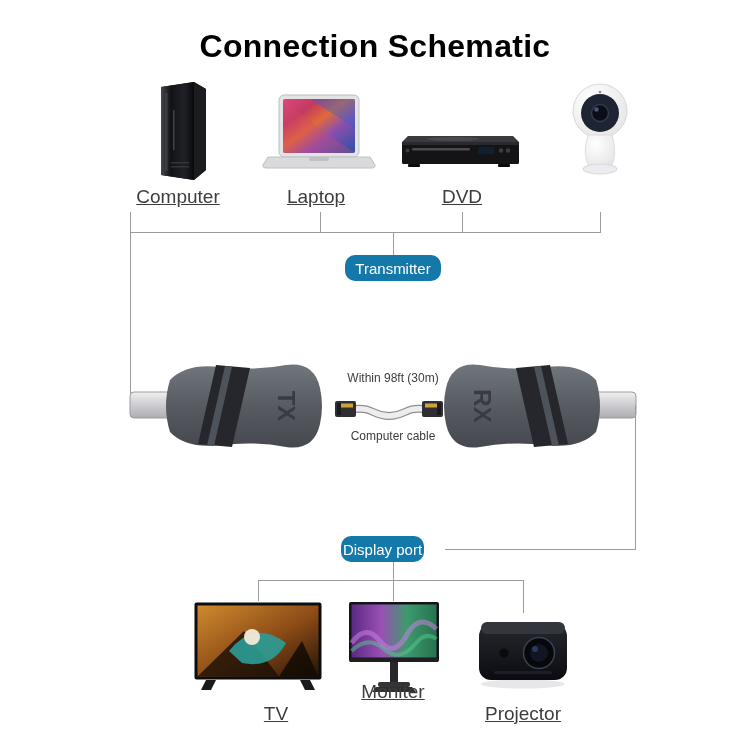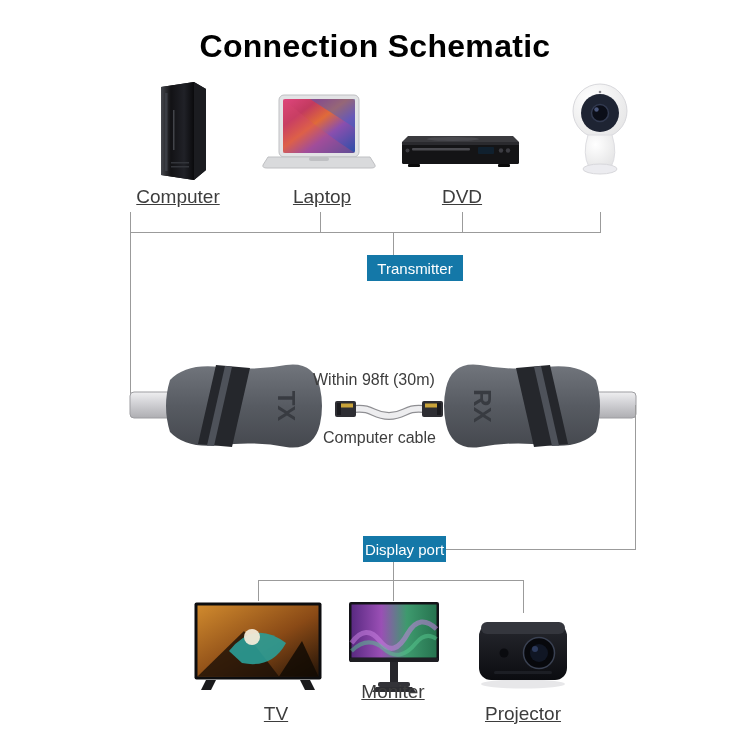--- a/index.html
+++ b/index.html
@@ -4,26 +4,26 @@
 <style>
   * { margin:0; padding:0; box-sizing:border-box; }
   html,body { background:#ffffff; }
   body { font-family:"Liberation Sans", sans-serif; }
   .canvas { position:relative; width:750px; height:750px; background:#ffffff; overflow:hidden;padding-left:47px; }
   .title { position:absolute; top:28px; left:0; width:100%; text-align:center;
            font-size:32px; font-weight:700; color:#000; letter-spacing:.3px; }
   .dev { position:absolute; display:block; }
   .lbl { position:absolute; text-align:center; font-size:19px; color:var(--label-color,#3d3d3d);text-decoration:underline; }
   .lbl.small { font-size:13.5px; line-height:1.25; }
-  .mid-lbl { position:absolute; font-size:16px; color:var(--label-color,#3d3d3d); }
+  .mid-lbl { position:absolute; text-align:center; font-size:12px; color:var(--label-color,#3d3d3d); }
   .vline, .hline { position:absolute; background:var(--line-color,#9b9b9b); }
   .vline { width:1px; }
   .hline { height:1px; }
   .badge { position:absolute; background:var(--badge-bg,#1478a8); color:var(--badge-fg,#fff);
-           font-size:15px; border-radius:0; display:flex; align-items:center; justify-content:center;margin-left:22px; }
+           font-size:15px; border-radius:10px; display:flex; align-items:center; justify-content:center; }
   svg text { font-family:"Liberation Sans", sans-serif; }
 </style>
 </head>
 <body>
 
 <div class="canvas">
 
   <svg width="0" height="0" style="position:absolute" aria-hidden="true">
     <defs>
       <linearGradient id="gPc" x1="0" y1="0" x2="1" y2="0">
@@ -111,21 +111,21 @@
     <circle cx="34" cy="14" r="1.3" fill="#8a8a90"></circle>
     <circle cx="34" cy="35" r="19" fill="#1e2433"></circle>
     <circle cx="34" cy="35" r="8.5" fill="#0b0e18"></circle>
     <circle cx="34" cy="35" r="8.5" fill="none" stroke="#323a50" stroke-width="1.5"></circle>
     <circle cx="30.5" cy="31.5" r="2.2" fill="#49567a"></circle>
     <path d="M22,57 Q16,76 23,89 L45,89 Q52,76 46,57 Z" fill="url(#gCam)" stroke="#dedee2" stroke-width="1"></path>
     <ellipse cx="34" cy="91" rx="17" ry="5" fill="#ececf0" stroke="#d8d8dc" stroke-width="1"></ellipse>
   </svg>
 
   <div class="lbl" style="left:118px;top:186px;width:120px">Computer</div>
-  <div class="lbl" style="left:272px;top:186px;width:100px">Laptop</div>
+  <div class="lbl" style="left:266px;top:186px;width:100px">Laptop</div>
   <div class="lbl" style="left:412px;top:186px;width:100px">DVD</div>
 
   <div class="vline" style="left:130px;top:212px;height:193px"></div>
   <div class="hline" style="left:130px;top:232px;width:471px"></div>
   <div class="vline" style="left:320px;top:212px;height:21px"></div>
   <div class="vline" style="left:462px;top:212px;height:21px"></div>
   <div class="vline" style="left:600px;top:212px;height:21px"></div>
   <div class="vline" style="left:393px;top:232px;height:23px"></div>
 
   <div class="badge" style="left:345px;top:255px;width:96px;height:26px">Transmitter</div>

